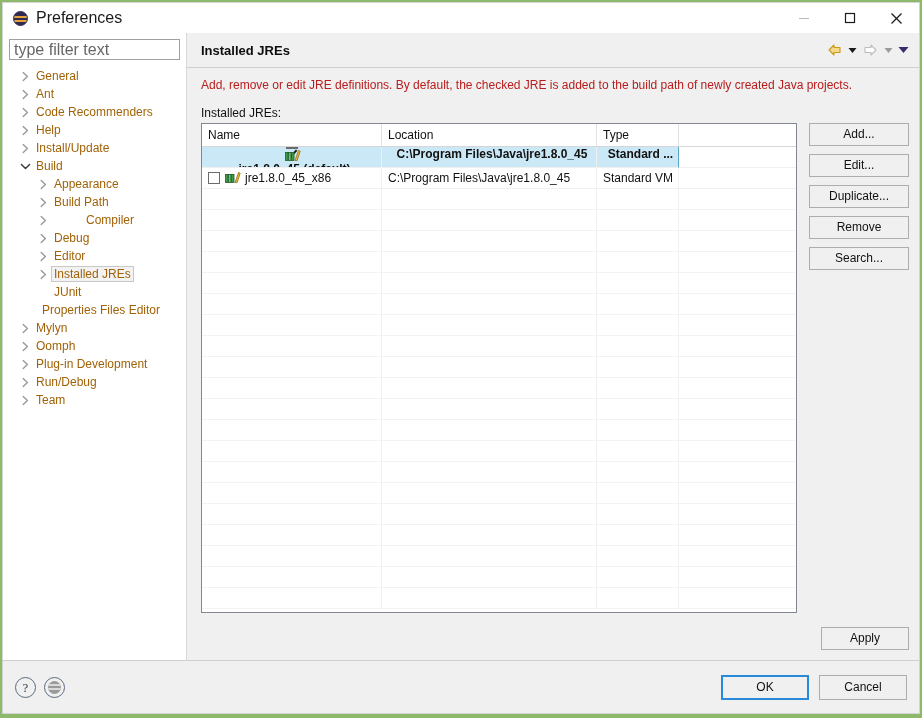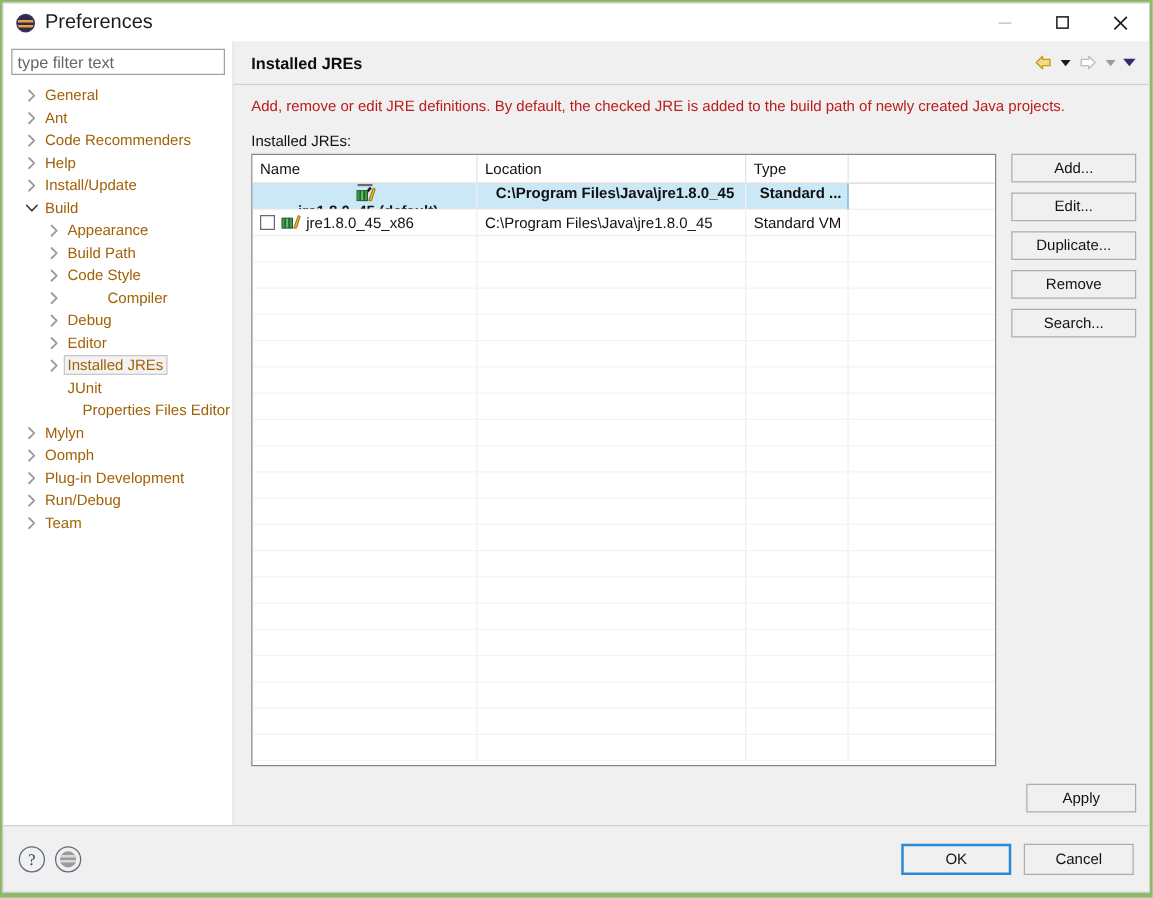--- a/index.html
+++ b/index.html
@@ -102,21 +102,21 @@
     flex-direction: column;
   }
   .filter-wrap { padding: 6px 6px 4px 6px; }
   .filter-input {
     width: 100%;
     box-sizing: border-box;
     height: 21px;
     border: 1px solid #a0a0a0;
     background: #ffffff;
     font-family: "Liberation Sans", sans-serif;
-    font-size: 13px;
+    font-size: 16px;
     padding: 0 4px;
     color: #222;
     outline: none;
   }
   .filter-input::placeholder { color: #666; }
 
   .tree {
     flex: 1;
     overflow: hidden;
     padding-top: 3px;
@@ -470,28 +470,20 @@
             <span class="tree-label">Appearance</span>
           </div>
           <div class="tree-item" style="padding-left: 32px;">
             <span class="tree-arrow">
               <svg width="9" height="11" viewBox="0 0 9 11">
                 <path d="M2.2 1.4 L6.4 5.5 L2.2 9.6" fill="none" stroke="#9a9a9a" stroke-width="1.4" stroke-linecap="round" stroke-linejoin="round"></path>
               </svg>
             </span>
             <span class="tree-label">Build Path</span>
           </div>
-          <div class="tree-item" style="padding-left: 32px;">
-            <span class="tree-arrow">
-              <svg width="9" height="11" viewBox="0 0 9 11">
-                <path d="M2.2 1.4 L6.4 5.5 L2.2 9.6" fill="none" stroke="#9a9a9a" stroke-width="1.4" stroke-linecap="round" stroke-linejoin="round"></path>
-              </svg>
-            </span>
-            <span class="tree-label">Code Style</span>
-          </div>
           <div class="tree-item" style="padding-left: 32px; gap: 32px;">
             <span class="tree-arrow">
               <svg width="9" height="11" viewBox="0 0 9 11">
                 <path d="M2.2 1.4 L6.4 5.5 L2.2 9.6" fill="none" stroke="#9a9a9a" stroke-width="1.4" stroke-linecap="round" stroke-linejoin="round"></path>
               </svg>
             </span>
             <span class="tree-label">Compiler</span>
           </div>
           <div class="tree-item" style="padding-left: 32px;">
             <span class="tree-arrow">
@@ -514,21 +506,21 @@
               <svg width="9" height="11" viewBox="0 0 9 11">
                 <path d="M2.2 1.4 L6.4 5.5 L2.2 9.6" fill="none" stroke="#9a9a9a" stroke-width="1.4" stroke-linecap="round" stroke-linejoin="round"></path>
               </svg>
             </span>
             <span class="tree-label">Installed JREs</span>
           </div>
           <div class="tree-item" style="padding-left: 32px;">
             <span class="tree-arrow"></span>
             <span class="tree-label">JUnit</span>
           </div>
-          <div class="tree-item" style="padding-left: 44px;">
+          <div class="tree-item" style="padding-left: 20px;">
             <span class="tree-arrow"></span>
             <span class="tree-label">Properties Files Editor</span>
           </div>
           <div class="tree-item" style="padding-left: 14px;">
             <span class="tree-arrow">
               <svg width="9" height="11" viewBox="0 0 9 11">
                 <path d="M2.2 1.4 L6.4 5.5 L2.2 9.6" fill="none" stroke="#9a9a9a" stroke-width="1.4" stroke-linecap="round" stroke-linejoin="round"></path>
               </svg>
             </span>
             <span class="tree-label">Mylyn</span>

